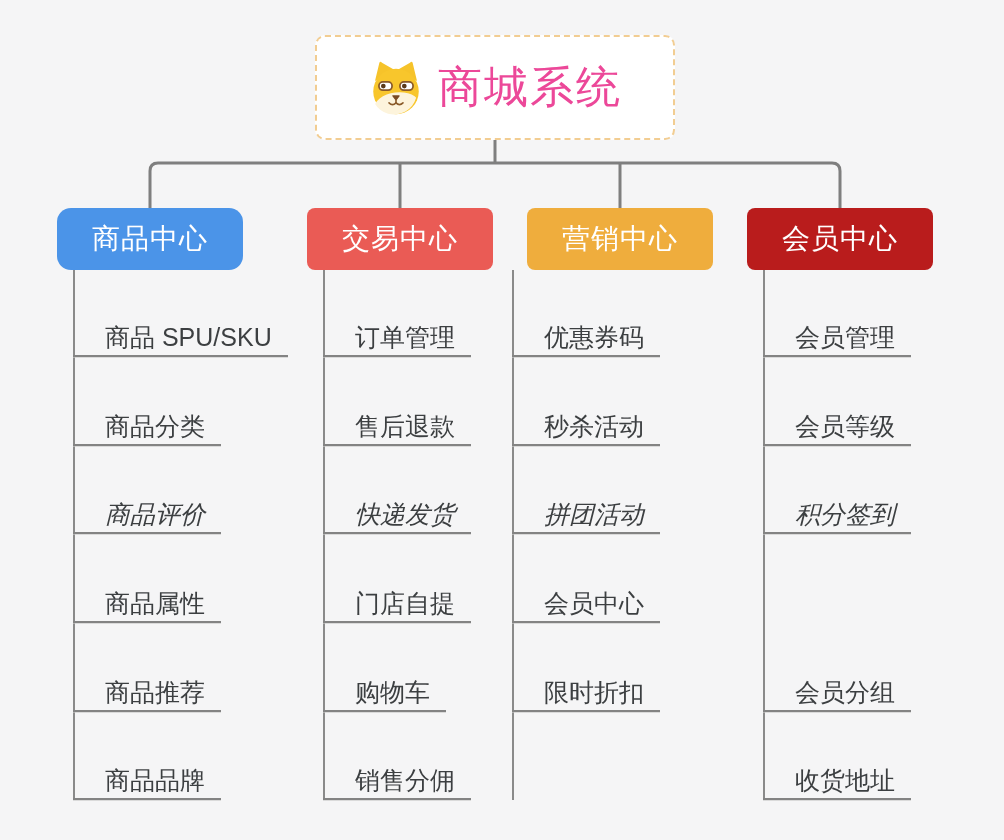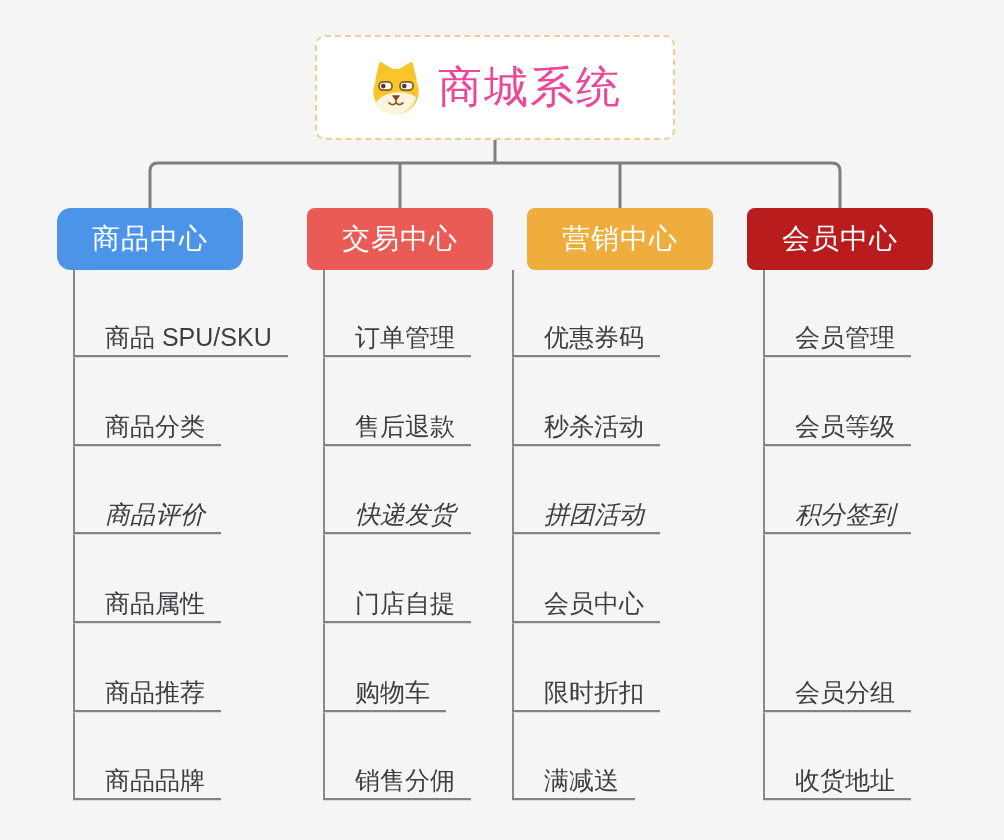--- a/index.html
+++ b/index.html
@@ -169,21 +169,20 @@
     <div class="mind-item r5">销售分佣</div>
   </div>
 
   <div class="branch-column c2">
     <div class="column-line"></div>
     <div class="mind-item r0">优惠券码</div>
     <div class="mind-item r1">秒杀活动</div>
     <div class="mind-item r2">拼团活动</div>
     <div class="mind-item r3">会员中心</div>
     <div class="mind-item r4">限时折扣</div>
-    <div class="mind-item r5">满减送</div>
   </div>
 
   <div class="branch-column c3">
     <div class="column-line"></div>
     <div class="mind-item r0">会员管理</div>
     <div class="mind-item r1">会员等级</div>
     <div class="mind-item r2">积分签到</div>
     <div class="mind-item r4">会员分组</div>
     <div class="mind-item r5">收货地址</div>
   </div>

